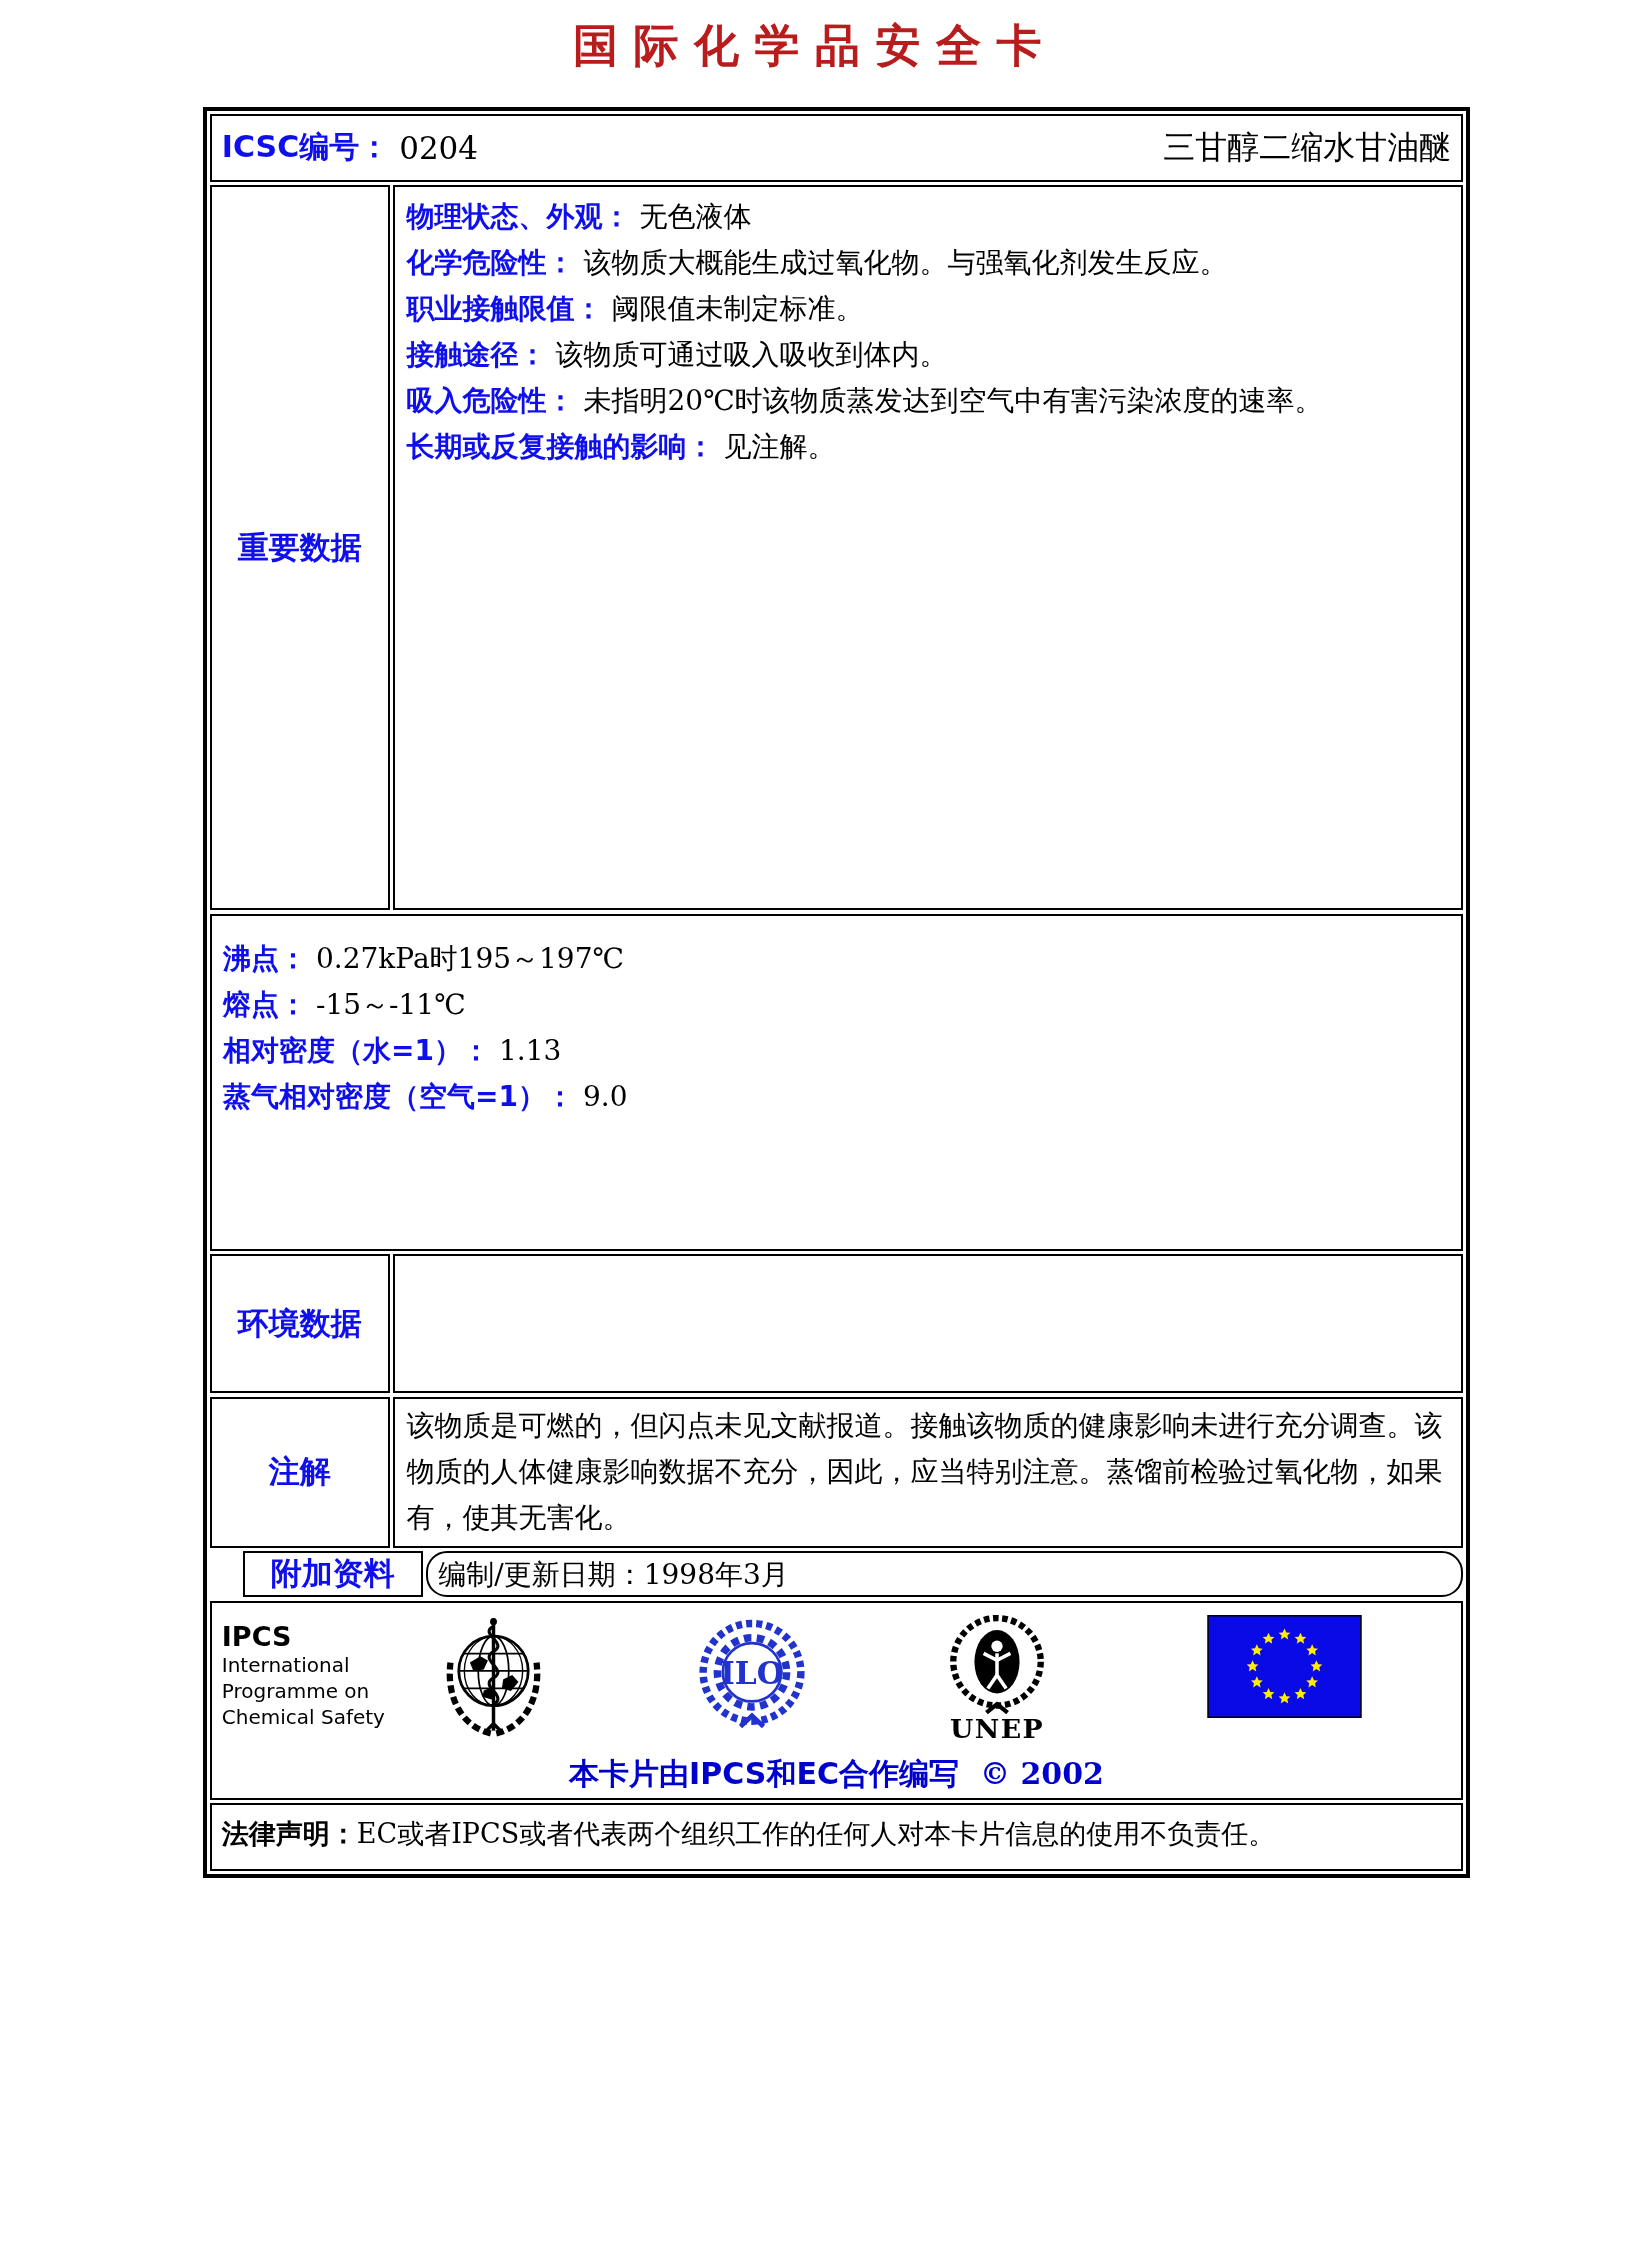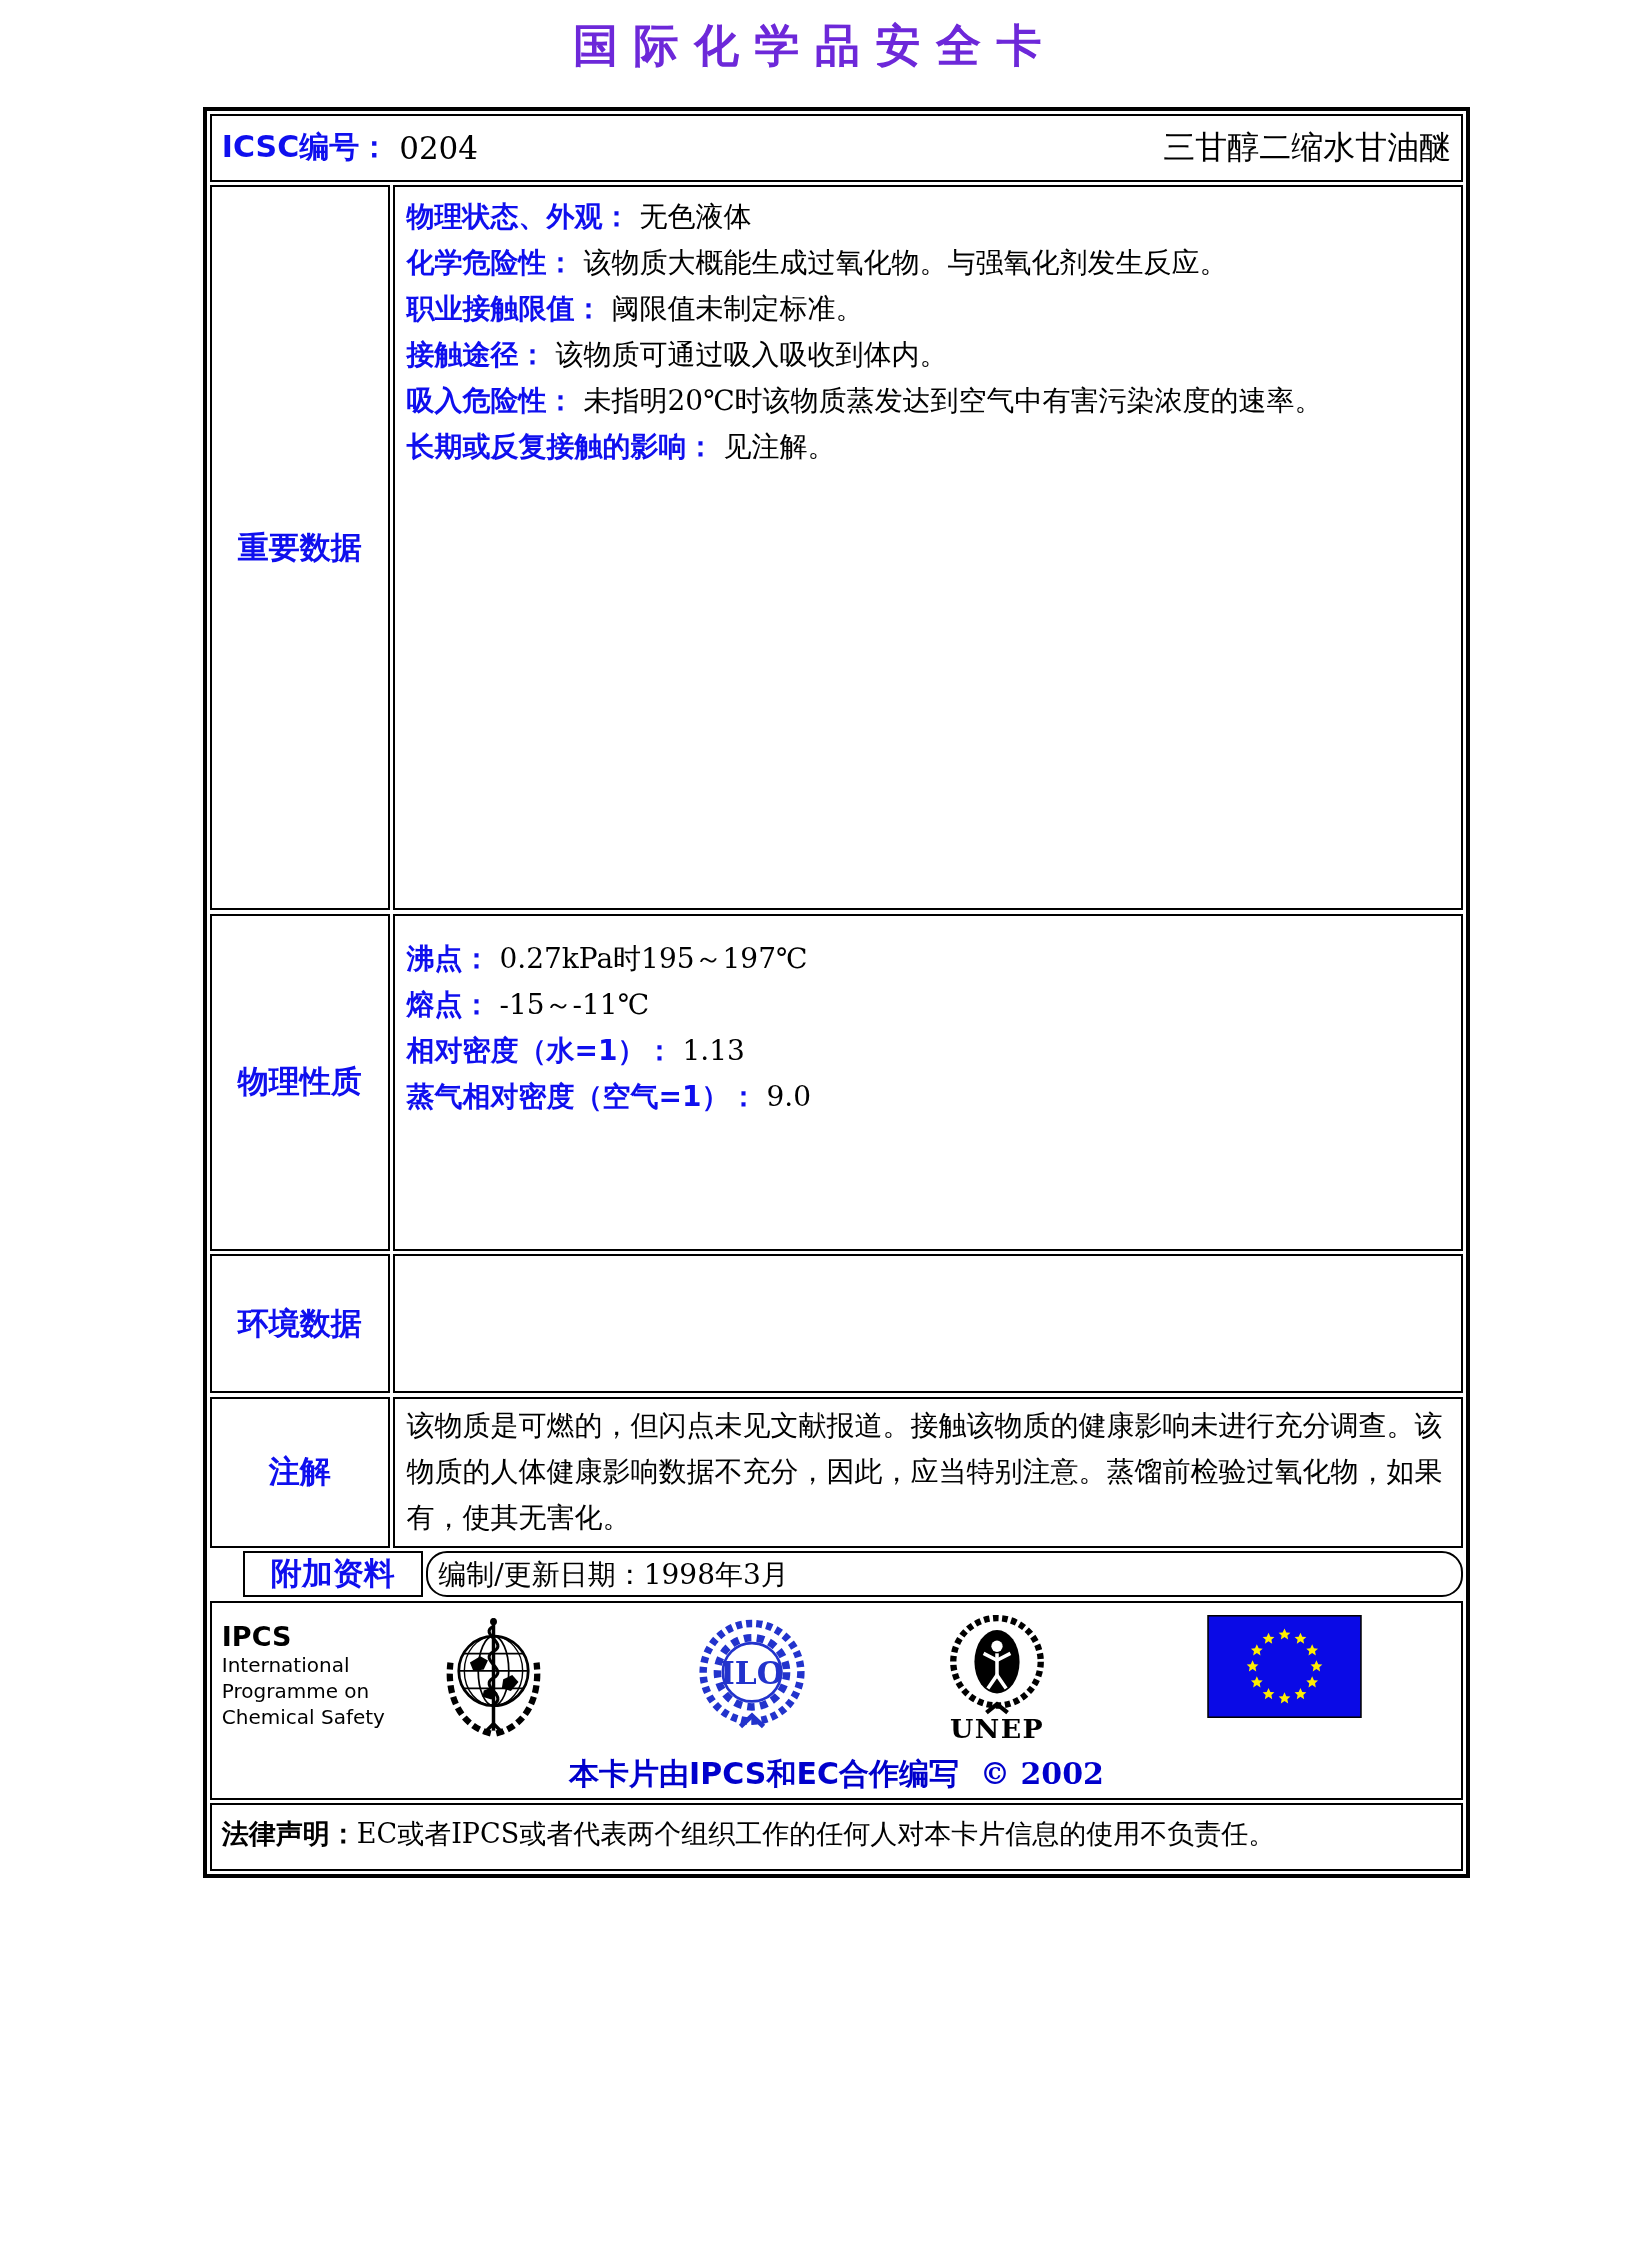--- a/index.html
+++ b/index.html
@@ -3,21 +3,21 @@
 <meta charset="utf-8">
 <style>
   html,body { margin:0; padding:0; background:#ffffff; }
   body {
     width:1646px; height:2250px; position:relative;
     font-family:"DejaVu Serif","Liberation Serif",serif;
     color:#000;
   }
   .page-title {
     position:absolute; top:15.5px; left:0; width:1630px;
-    text-align:center; color:#6d28d9; font-weight:bold;
+    text-align:center; color:#b91c1c; font-weight:bold;
     font-size:45px; letter-spacing:15.5px;
     font-family:"DejaVu Serif","Liberation Serif",serif;
   }
   .card {
     position:absolute; left:203px; top:107px; width:1267px; height:1771px;
     border:4.2px solid #000; box-sizing:border-box; padding:2.8px;
     display:flex; flex-direction:column; gap:3.5px; background:#fff;
   }
   .row { display:flex; gap:3.5px; flex:0 0 auto; }
   .cell { border:2.1px solid #000; box-sizing:border-box; background:#fff; overflow:hidden; }
@@ -96,21 +96,20 @@
       <div><span class="blue-label">物理状态、外观：</span> <span>无色液体</span></div>
       <div><span class="blue-label">化学危险性：</span> <span>该物质大概能生成过氧化物。与强氧化剂发生反应。</span></div>
       <div><span class="blue-label">职业接触限值：</span> <span>阈限值未制定标准。</span></div>
       <div><span class="blue-label">接触途径：</span> <span>该物质可通过吸入吸收到体内。</span></div>
       <div><span class="blue-label">吸入危险性：</span> <span>未指明20℃时该物质蒸发达到空气中有害污染浓度的速率。</span></div>
       <div><span class="blue-label">长期或反复接触的影响：</span> <span>见注解。</span></div>
     </div>
   </div>
 
   <div class="row row-physical">
-    <div class="cell label-cell">物理性质</div>
     <div class="cell content-cell">
       <div><span class="blue-label">沸点：</span> <span>0.27kPa时195～197℃</span></div>
       <div><span class="blue-label">熔点：</span> <span>-15～-11℃</span></div>
       <div><span class="blue-label">相对密度（水=1）：</span> <span>1.13</span></div>
       <div><span class="blue-label">蒸气相对密度（空气=1）：</span> <span>9.0</span></div>
     </div>
   </div>
 
   <div class="row row-env">
     <div class="cell label-cell">环境数据</div>

